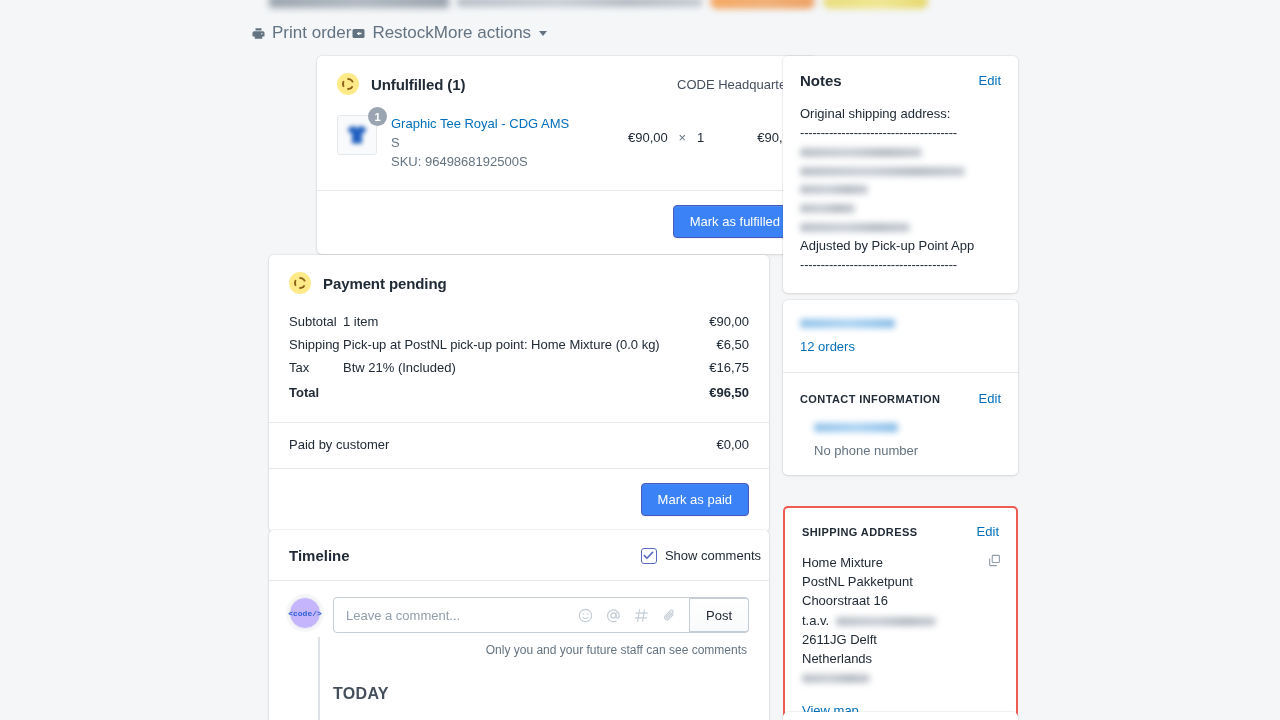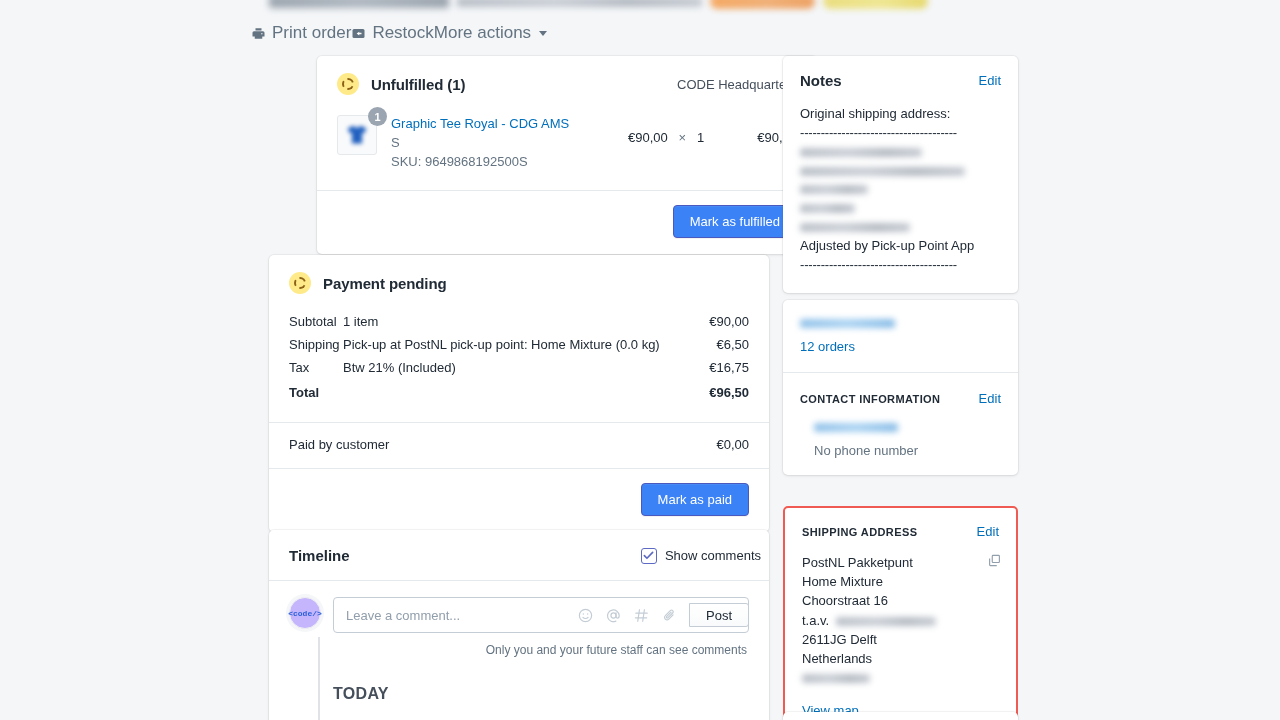--- a/index.html
+++ b/index.html
@@ -192,21 +192,21 @@
     background: transparent;
   }
   .compose-input::placeholder { color: #919eab; }
   .compose-icons { display: flex; align-items: center; gap: 11px; padding: 0 11px; }
   .compose-icons svg { display: block; cursor: pointer; }
   .btn-post {
     border: 1px solid #c4cdd5; border-left: 1px solid #c4cdd5;
     background: linear-gradient(180deg,#fff,#f9fafb);
     border-radius: 0 3px 3px 0;
     font-size: 13px; font-family: inherit; color: #212b36;
-    height: 24px; padding: 0 16px; margin: 0 -1px 0 0; cursor: pointer;
+    height: 34px; padding: 0 16px; margin: 0 -1px 0 0; cursor: pointer;
   }
   .tl-hint {
     font-size: 12px; color: #637381;
     text-align: right; padding: 10px 2px 0 0;
   }
   .tl-today {
     font-size: 16px; font-weight: bold; color: #454f5b;
     letter-spacing: 0.3px;
     padding: 28px 0 0 44px;
   }
@@ -463,22 +463,22 @@
       <span class="r-subhead">SHIPPING ADDRESS</span>
       <span class="edit-link">Edit</span>
     </div>
     <div class="ship-body">
       <span class="copy-icon">
         <svg width="15" height="15" viewBox="0 0 20 20" fill="none" stroke="#919eab" stroke-width="1.5">
           <rect x="7" y="3.2" width="9.5" height="9.5" rx="1"></rect>
           <path d="M13 16.8H4.5a1 1 0 0 1-1-1V7.2"></path>
         </svg>
       </span>
+      <div>Home Mixture</div>
       <div>PostNL Pakketpunt</div>
-      <div>Home Mixture</div>
       <div>Choorstraat 16</div>
       <div>
         <span>t.a.v.</span>
         <span class="blur" style="width:100px;margin-left:3px"></span>
       </div>
       <div>2611JG Delft</div>
       <div>Netherlands</div>
       <div><span class="blur" style="width:68px"></span></div>
       <span class="view-map">View map</span>
     </div>

